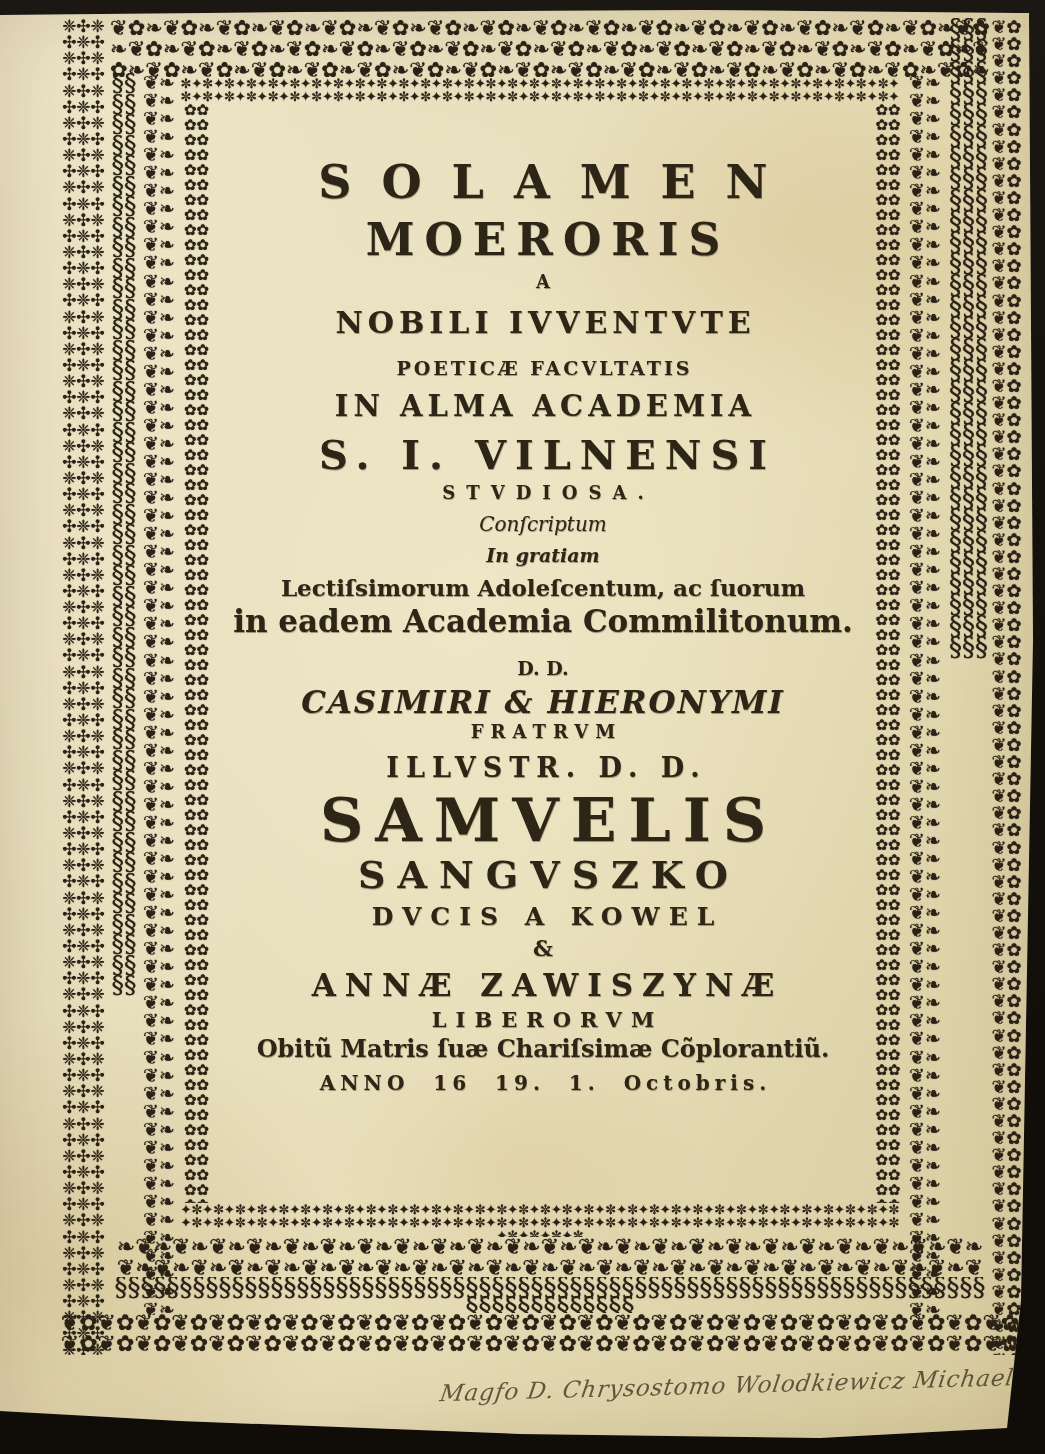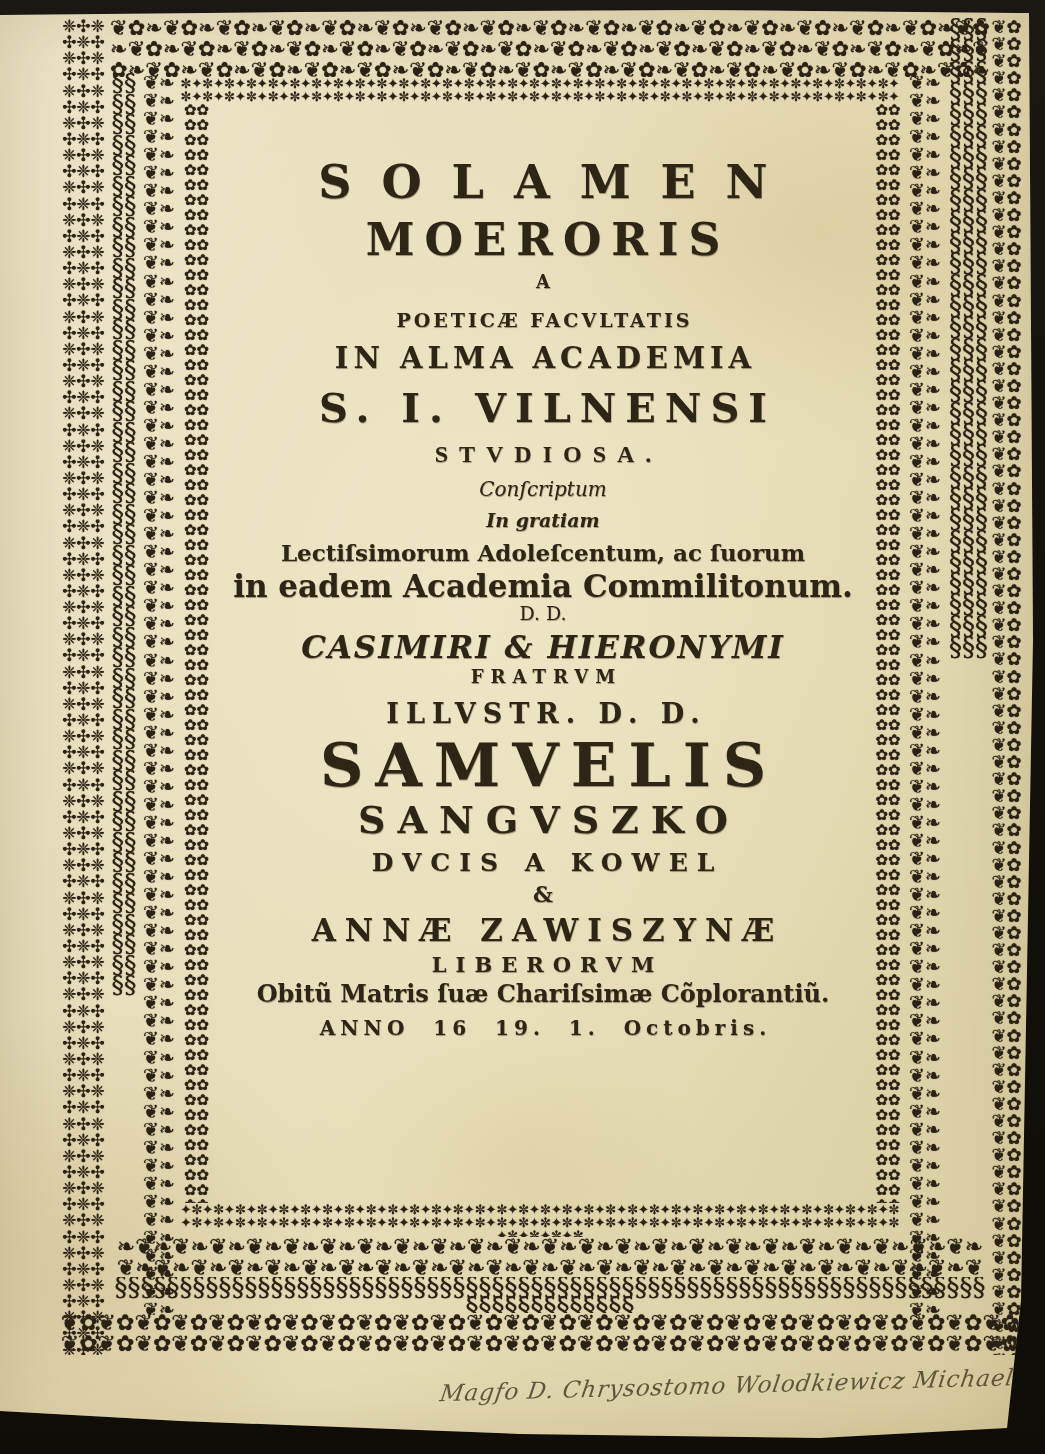--- a/index.html
+++ b/index.html
@@ -49,26 +49,26 @@
     text-align:center;color:#2d2516;
   }
   .ln{line-height:1.12;text-shadow:.5px .7px .7px rgba(64,50,26,.45);}
   .t-solamen   {margin-top:40px;font-size:46px;font-weight:bold;letter-spacing:30px;padding-left:30px;}
   .t-moeroris  {margin-top:6px; font-size:44px;font-weight:bold;letter-spacing:10px;padding-left:10px;}
   .t-a         {margin-top:8px; font-size:18px;font-weight:bold;}
   .t-nobili    {margin-top:14px;font-size:30px;font-weight:bold;letter-spacing:5px;padding-left:5px;}
   .t-poeticae  {margin-top:18px;font-size:19px;font-weight:bold;letter-spacing:3px;padding-left:3px;}
   .t-inalma    {margin-top:11px;font-size:29px;font-weight:bold;letter-spacing:5px;padding-left:5px;}
   .t-vilnensi  {margin-top:11px;font-size:40px;font-weight:bold;letter-spacing:9px;padding-left:9px;}
-  .t-stvdiosa  {margin-top:11px;font-size:24px;font-weight:bold;letter-spacing:11px;padding-left:11px;font-family:Liberation Serif, serif;}
+  .t-stvdiosa  {margin-top:5px;font-size:18px;font-weight:bold;letter-spacing:11px;padding-left:11px;}
   .t-conscriptum{margin-top:10px;font-size:20px;font-style:italic;}
   .t-ingratiam {margin-top:9px;font-size:19px;font-style:italic;font-weight:bold;}
   .t-lectiss   {margin-top:9px;font-size:23px;font-weight:bold;}
   .t-ineadem   {margin-top:3px;font-size:31px;font-weight:bold;}
-  .t-dd        {font-size:19px;font-weight:normal;}
+  .t-dd        {margin-top:20px;font-size:19px;font-weight:bold;}
   .t-casimiri  {margin-top:5px;font-size:31px;font-style:italic;font-weight:bold;letter-spacing:2px;}
   .t-fratrvm   {margin-top:3px;font-size:18px;font-weight:bold;letter-spacing:7px;padding-left:7px;}
   .t-illvstr   {margin-top:11px;font-size:27px;font-weight:bold;letter-spacing:7px;padding-left:7px;}
   .t-samvelis  {margin-top:3px;font-size:60px;font-weight:bold;letter-spacing:12px;padding-left:12px;}
   .t-sangvszko {margin-top:0px;font-size:38px;font-weight:bold;letter-spacing:12px;padding-left:12px;}
   .t-dvcis     {margin-top:7px;font-size:25px;font-weight:bold;letter-spacing:9px;padding-left:9px;}
   .t-amp       {margin-top:5px;font-size:22px;font-weight:bold;}
   .t-annae     {margin-top:7px;font-size:31px;font-weight:bold;letter-spacing:9px;padding-left:9px;}
   .t-liberorvm {margin-top:5px;font-size:21px;font-weight:bold;letter-spacing:9px;padding-left:9px;}
   .t-obitu     {margin-top:5px;font-size:24px;font-weight:bold;}
@@ -103,20 +103,21 @@
       <div class="orn" id="t2">✼✦✼✦✼✦✼✦✼✦✼✦✼✦✼✦✼✦✼✦✼✦✼✦✼✦✼✦✼✦✼✦✼✦✼✦✼✦✼✦✼✦✼✦✼✦✼✦✼✦✼✦✼✦✼✦✼✦✼✦✼✦✼✦✼✦✼✦✼✦✼✦✼✦✼✦✼✦✼✦✼✦✼✦✼✦✼✦✼✦✼✦✼✦✼✦✼✦✼✦✼✦✼✦✼✦✼✦✼✦✼✦✼✦✼✦✼✦✼✦✼✦✼✦✼✦✼✦✼✦✼✦✼✦✼✦✼✦✼✦</div>
       <div class="orn" id="b4">✦✼✦✼✦✼✦✼✦✼✦✼✦✼✦✼✦✼✦✼✦✼✦✼✦✼✦✼✦✼✦✼✦✼✦✼✦✼✦✼✦✼✦✼✦✼✦✼✦✼✦✼✦✼✦✼✦✼✦✼✦✼✦✼✦✼✦✼✦✼✦✼✦✼✦✼✦✼✦✼✦✼✦✼✦✼✦✼✦✼✦✼✦✼✦✼✦✼✦✼✦✼✦✼✦✼✦✼✦✼✦✼✦✼✦✼✦✼✦✼✦✼✦✼✦✼✦✼✦✼✦✼✦✼✦✼✦✼✦✼</div>
       <div class="orn" id="b3">❧❦❧❦❧❦❧❦❧❦❧❦❧❦❧❦❧❦❧❦❧❦❧❦❧❦❧❦❧❦❧❦❧❦❧❦❧❦❧❦❧❦❧❦❧❦❧❦❧❦❧❦❧❦❧❦❧❦❧❦❧❦❧❦❧❦❧❦❧❦❧❦❧❦❧❦❧❦❧❦❧❦❧❦❧❦❧❦❧❦❧❦❧❦❧❦❧❦❧❦❧❦❧❦❧❦❧❦❧❦</div>
       <div class="orn" id="b2">§§§§§§§§§§§§§§§§§§§§§§§§§§§§§§§§§§§§§§§§§§§§§§§§§§§§§§§§§§§§§§§§§§§§§§§§§§§§§§§§</div>
       <div class="orn" id="b1">❦✿❦✿❦✿❦✿❦✿❦✿❦✿❦✿❦✿❦✿❦✿❦✿❦✿❦✿❦✿❦✿❦✿❦✿❦✿❦✿❦✿❦✿❦✿❦✿❦✿❦✿❦✿❦✿❦✿❦✿❦✿❦✿❦✿❦✿❦✿❦✿❦✿❦✿❦✿❦✿❦✿❦✿❦✿❦✿❦✿❦✿❦✿❦✿❦✿❦✿❦✿❦✿❦✿❦✿❦✿❦✿❦✿❦✿❦✿❦✿❦✿❦✿❦✿❦✿❦✿❦✿❦✿❦✿❦✿❦✿</div>
 
       <div class="textblock">
         <div class="ln t-solamen">SOLAMEN</div>
         <div class="ln t-moeroris">MOERORIS</div>
         <div class="ln t-a">A</div>
+        <div class="ln t-nobili">NOBILI IVVENTVTE</div>
         <div class="ln t-poeticae">POETICÆ FACVLTATIS</div>
         <div class="ln t-inalma">IN ALMA ACADEMIA</div>
         <div class="ln t-vilnensi">S. I. VILNENSI</div>
         <div class="ln t-stvdiosa">STVDIOSA.</div>
         <div class="ln t-conscriptum">Conſcriptum</div>
         <div class="ln t-ingratiam">In gratiam</div>
         <div class="ln t-lectiss">Lectiſsimorum Adoleſcentum, ac ſuorum</div>
         <div class="ln t-ineadem">in eadem Academia Commilitonum.</div>
         <div class="ln t-dd">D. D.</div>
         <div class="ln t-casimiri">CASIMIRI &amp; HIERONYMI</div>

